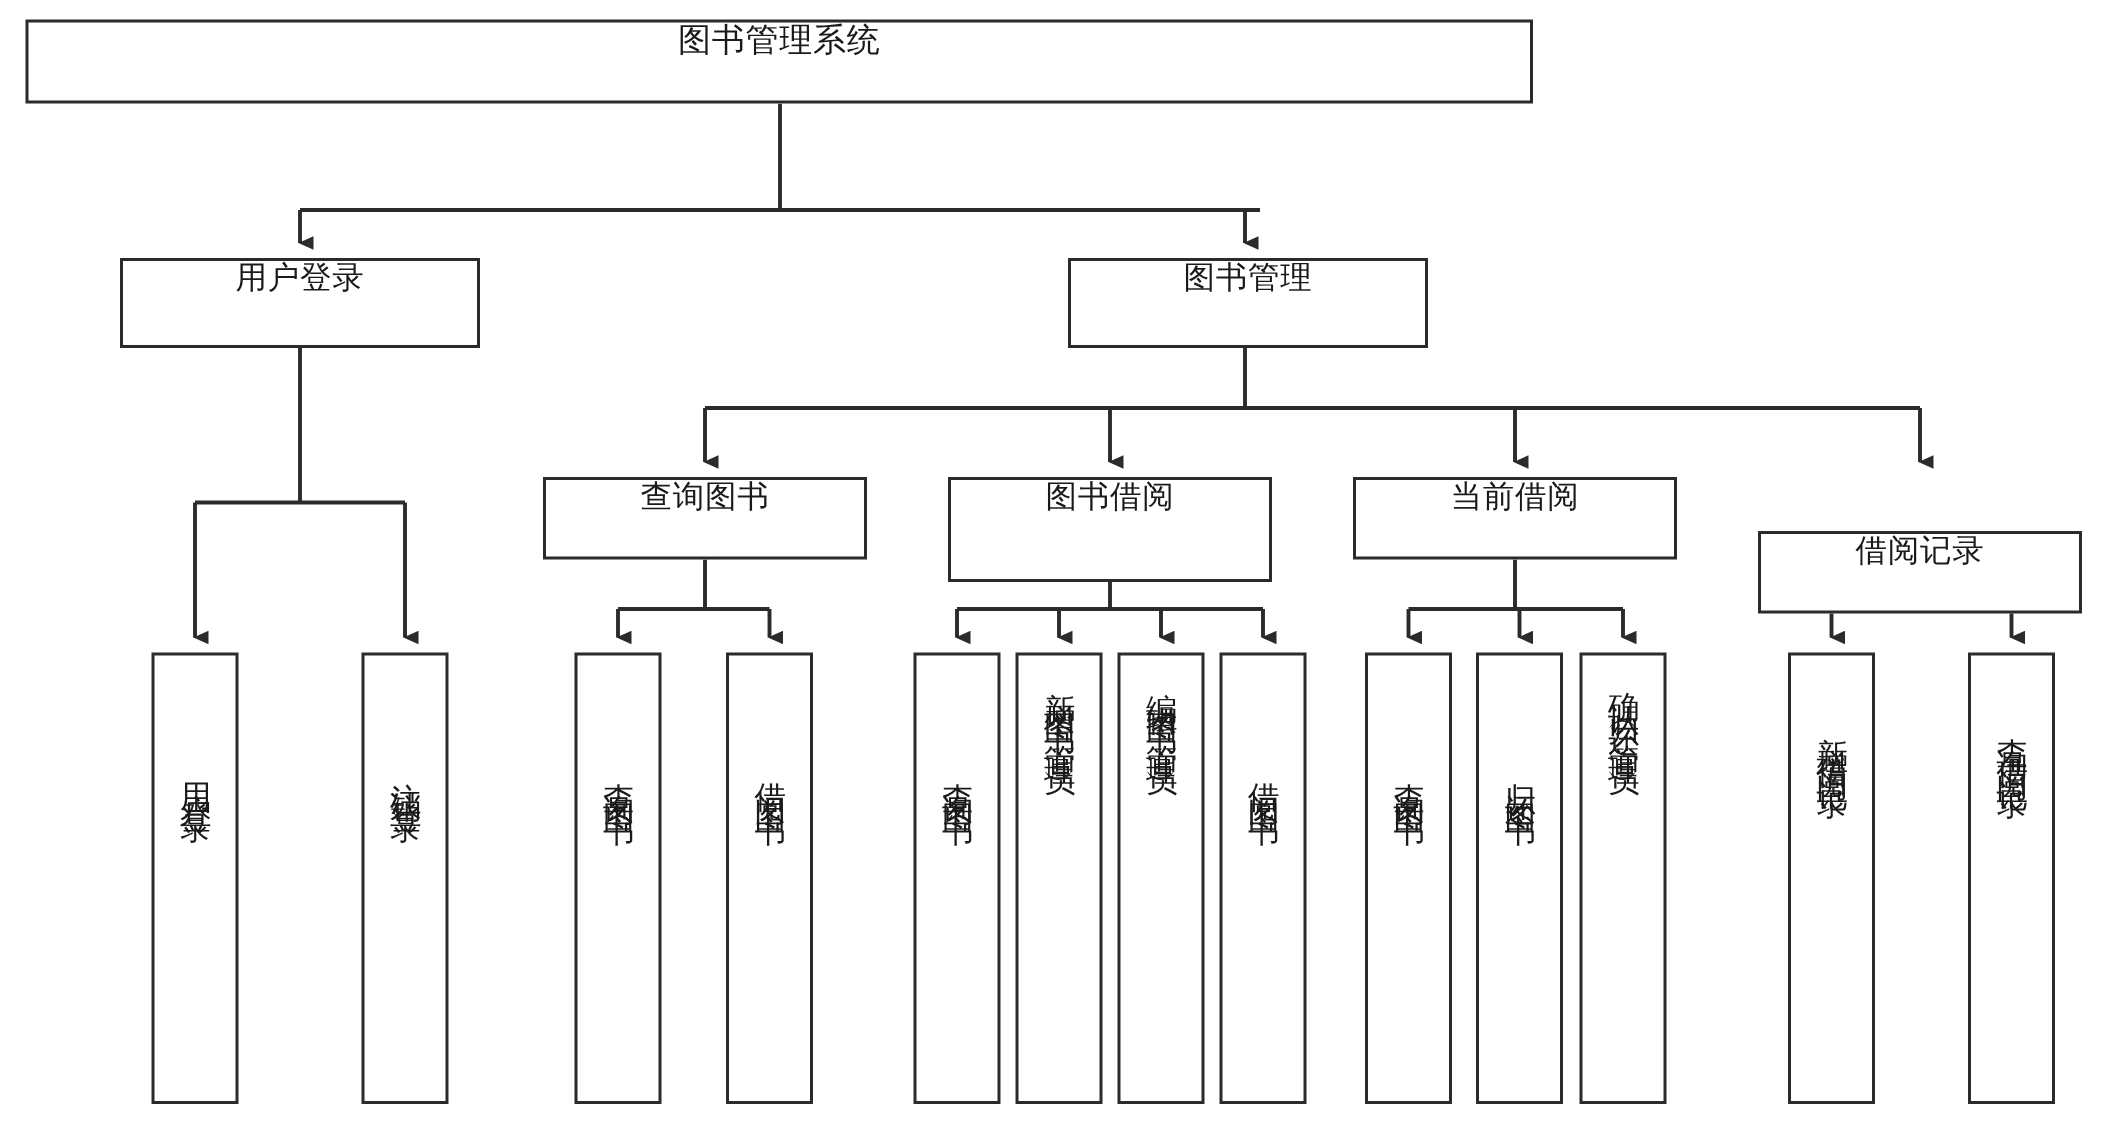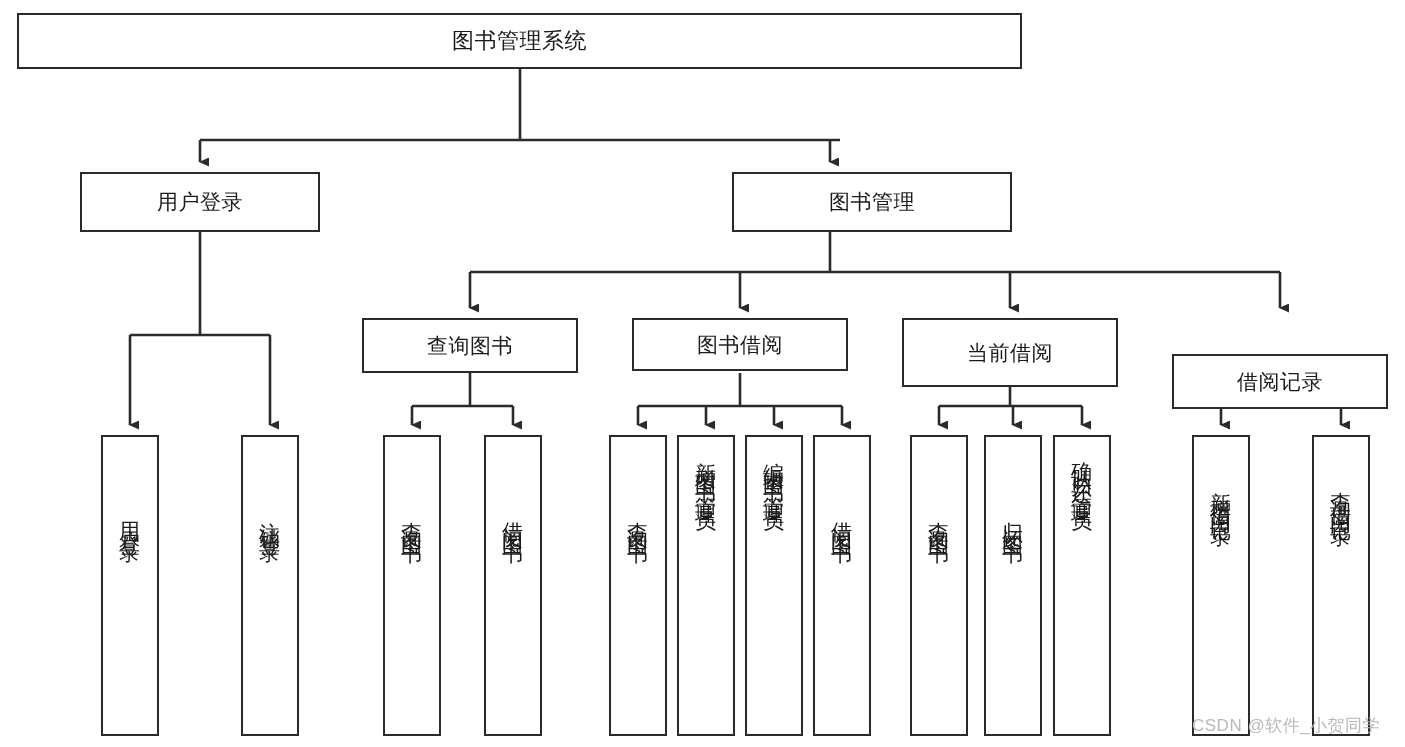--- a/index.html
+++ b/index.html
@@ -25,21 +25,20 @@
     top: 0;
     width: 1405px;
     height: 747px;
   }
   .node-box {
     position: absolute;
     box-sizing: border-box;
     background: #ffffff;
     border: 2px solid #2b2b2b;
     display: flex;
-    align-items: center;
     justify-content: center;
     color: #1a1a1a;
   }
   .node-label {
     display: block;
     text-align: center;
     line-height: 1.12;
     letter-spacing: 0.5px;
     white-space: nowrap;
   }
@@ -141,33 +140,33 @@
   </svg>
 
   <div class="node-box root horizontal" style="left:17px; top:13px; width:1005px; height:56px;">
     <span class="node-label">图书管理系统</span>
   </div>
 
   <div class="node-box horizontal" style="left:80px; top:172px; width:240px; height:60px;">
     <span class="node-label">用户登录</span>
   </div>
 
-  <div class="node-box horizontal" style="left:732px; top:172px; width:280px; height:60px;">
+  <div class="node-box horizontal" style="left:712px; top:172px; width:240px; height:60px;">
     <span class="node-label">图书管理</span>
   </div>
 
   <div class="node-box horizontal" style="left:362px; top:318px; width:216px; height:55px;">
     <span class="node-label">查询图书</span>
   </div>
 
-  <div class="node-box horizontal" style="left:632px; top:318px; width:216px; height:53px;">
+  <div class="node-box horizontal" style="left:632px; top:318px; width:216px; height:70px;">
     <span class="node-label">图书借阅</span>
   </div>
 
-  <div class="node-box horizontal" style="left:902px; top:318px; width:216px; height:69px;">
+  <div class="node-box horizontal" style="left:902px; top:318px; width:216px; height:55px;">
     <span class="node-label">当前借阅</span>
   </div>
 
   <div class="node-box horizontal" style="left:1172px; top:318px; width:216px; height:55px;margin-top:36px;">
     <span class="node-label">借阅记录</span>
   </div>
 
   <div class="node-box vertical" style="left:101px; top:435px; width:58px; height:301px; padding-top:68px;">
     <span class="node-label">用户登录</span>
   </div>
@@ -213,15 +212,14 @@
   </div>
 
   <div class="node-box vertical" style="left:1192px; top:435px; width:58px; height:301px; padding-top:38px;">
     <span class="node-label">新增借阅记录</span>
   </div>
 
   <div class="node-box vertical" style="left:1312px; top:435px; width:58px; height:301px; padding-top:38px;">
     <span class="node-label">查询借阅记录</span>
   </div>
 
-  <div class="watermark">CSDN @软件_小贺同学</div>
 
 </div>
 
 </body></html>

